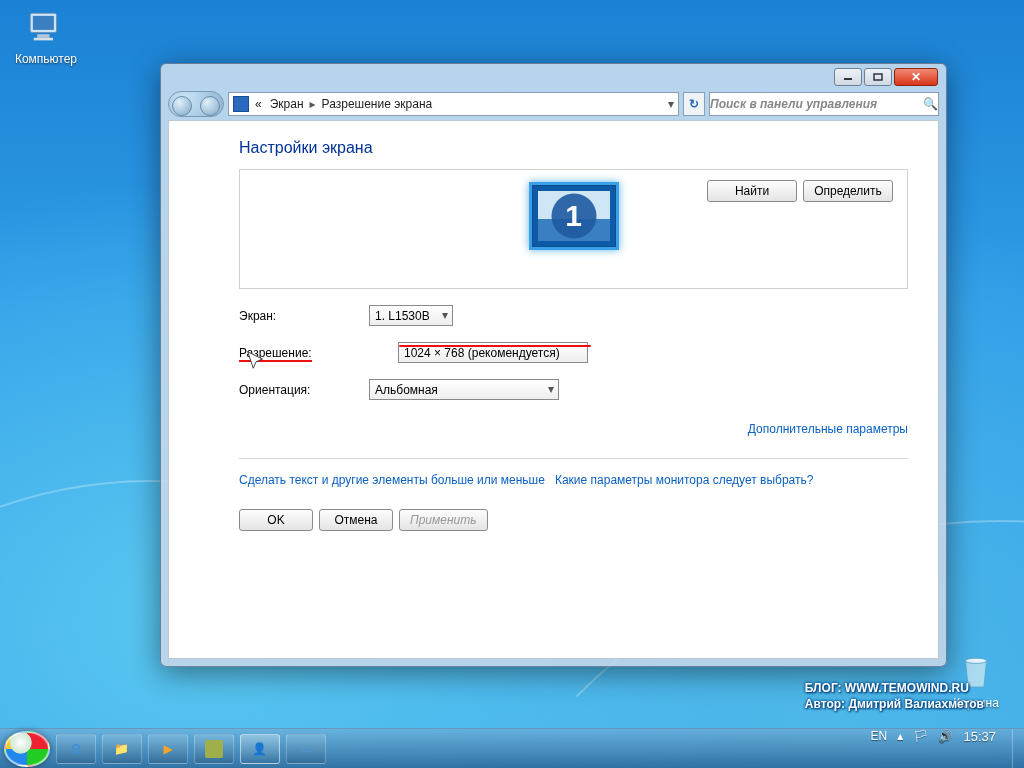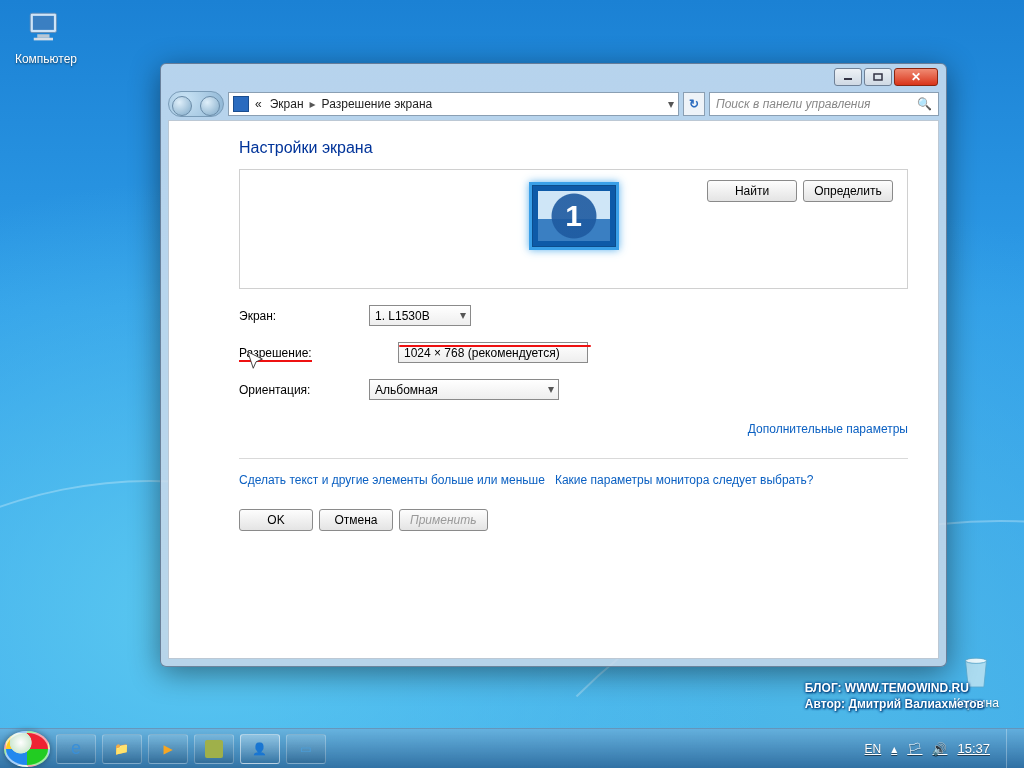--- a/index.html
+++ b/index.html
@@ -21,21 +21,21 @@
 .title-btn.close { width:44px; background:linear-gradient(#f08b73,#d9341a); border-color:#8a2510; color:#fff; font-weight:bold; }
 .navrow { height:30px; margin-top:18px; display:flex; align-items:center; gap:4px; }
 .navbtns { width:56px; height:26px; background:radial-gradient(circle at 30% 30%,#c9e3f5,#8eb5d4); border:1px solid #7a9cb8; border-radius:14px; position:relative; }
 .navbtns:before,.navbtns:after{content:"";position:absolute;top:4px;width:18px;height:18px;border-radius:50%;background:radial-gradient(circle at 35% 30%,#dfeffa,#7fa9c8);border:1px solid #6b8ca8;}
 .navbtns:before{left:3px}.navbtns:after{right:3px}
 .addr { flex:1; height:24px; background:#fff; border:1px solid #8a9fb3; display:flex; align-items:center; padding:0 4px; gap:4px; }
 .addr .crumb { color:#222; padding:0 2px; }
 .addr .sep { color:#555; }
 .addr .tiny-ico{width:16px;height:16px;background:#2a6bbf;border:1px solid #1a4d8f;display:inline-block;}
 .refresh{width:22px;height:24px;border:1px solid #8a9fb3;background:#eef3f8;display:flex;align-items:center;justify-content:center;color:#2a6bbf;font-weight:bold;}
-.search { width:230px; height:24px; background:#fff; border:1px solid #8a9fb3; display:flex; align-items:center; padding:0 6px; color:#888; font-style:italic; justify-content:space-between;}
+.search { width:230px; height:24px; background:#fff; border:1px solid #8a9fb3; display:flex; align-items:center; padding:0 0; color:#888; font-style:italic; justify-content:space-between;font-weight:bold;}
 .client { background:#fff; position:absolute; left:7px; right:7px; top:56px; bottom:7px; border:1px solid #bcc8d4; }
 .content { padding:18px 30px 0 70px; }
 h1.page-title { color:#003399; font-size:16px; font-weight:normal; margin-bottom:12px; }
 .preview-box { border:1px solid #d0d0d0; height:120px; position:relative; padding:10px; }
 .monitor { position:absolute; left:50%; top:12px; transform:translateX(-50%); width:90px; height:68px;
   border:3px solid #3aa0e8; background:#0d5aa8; box-shadow:0 0 0 1px #0b4d8d inset,0 0 8px rgba(58,160,232,.8); }
 .monitor:after{content:"";position:absolute;left:6px;top:6px;right:6px;bottom:6px;background:
   linear-gradient(180deg,#cfe6f7 0%,#cfe6f7 55%,#3a7fc2 55%,#3a7fc2 100%);}
 .monitor .num{position:absolute;inset:0;display:flex;align-items:center;justify-content:center;color:#fff;font-size:30px;font-weight:bold;z-index:1;
   background:radial-gradient(circle,rgba(30,90,160,.9) 42%,transparent 44%);}
@@ -58,21 +58,21 @@
 
 .taskbar{position:absolute;left:0;right:0;bottom:0;height:40px;
   background:linear-gradient(180deg,rgba(120,170,210,.55),rgba(40,90,140,.75));
   border-top:1px solid rgba(255,255,255,.25);display:flex;align-items:center;padding-left:4px;}
 .start{width:46px;height:36px;border-radius:50%;position:relative;
   background:radial-gradient(circle at 35% 30%,#fff,#cfe8d2 30%,transparent 32%),
              conic-gradient(#e23 0 25%,#2c2 0 50%,#28e 0 75%,#fc2 0);
   border:2px solid rgba(255,255,255,.6);box-shadow:0 0 6px rgba(0,0,0,.4);}
 .task-ico{width:40px;height:30px;margin-left:6px;border:1px solid rgba(255,255,255,.25);border-radius:3px;
   background:linear-gradient(rgba(255,255,255,.15),rgba(0,0,0,.1));display:flex;align-items:center;justify-content:center;}
-.tray{margin-left:auto;display:flex;align-items:center;gap:10px;color:#fff;padding-right:6px;text-shadow:0 1px 1px rgba(0,0,0,.5);text-decoration:underline;}
+.tray{margin-left:auto;display:flex;gap:10px;color:#fff;padding-right:0;text-shadow:0 1px 1px rgba(0,0,0,.5);}
 .tray .clock{font-size:13px;}
 .tray .show-desktop{width:12px;height:40px;border-left:1px solid rgba(255,255,255,.3);margin-left:6px;}
 
 .watermark{position:absolute;right:40px;bottom:56px;color:#fff;text-align:left;text-shadow:0 0 3px #004a8f,0 0 3px #004a8f,1px 1px 2px #003366;font-weight:bold;font-size:18px;line-height:1.35;}
 .light-curve{position:absolute;border:2px solid rgba(255,255,255,.28);border-color:rgba(255,255,255,.28) transparent transparent transparent;border-radius:50%;}
 </style>
 </head>
 <body>
 
 <div class="light-curve" style="left:-300px;top:480px;width:900px;height:900px"></div>
@@ -141,21 +141,21 @@
           <div class="num">1</div>
         </div>
         <div class="side-btns">
           <button class="win-btn">Найти</button>
           <button class="win-btn">Определить</button>
         </div>
       </div>
 
       <div class="form-row">
         <label>Экран:</label>
-        <div class="win-select" style="width:102px">
+        <div class="win-select" style="width:84px">
           <span>1. L1530B</span>
         </div>
       </div>
 
       <div class="form-row">
         <label><span class="underline-red">Разрешение:</span></label>
         <div class="win-select underline-red-long" style="width:190px">
           <span>1024 × 768 (рекомендуется)</span>
         </div>
         <span class="pencil" style="margin-left:6px;margin-top:14px">

